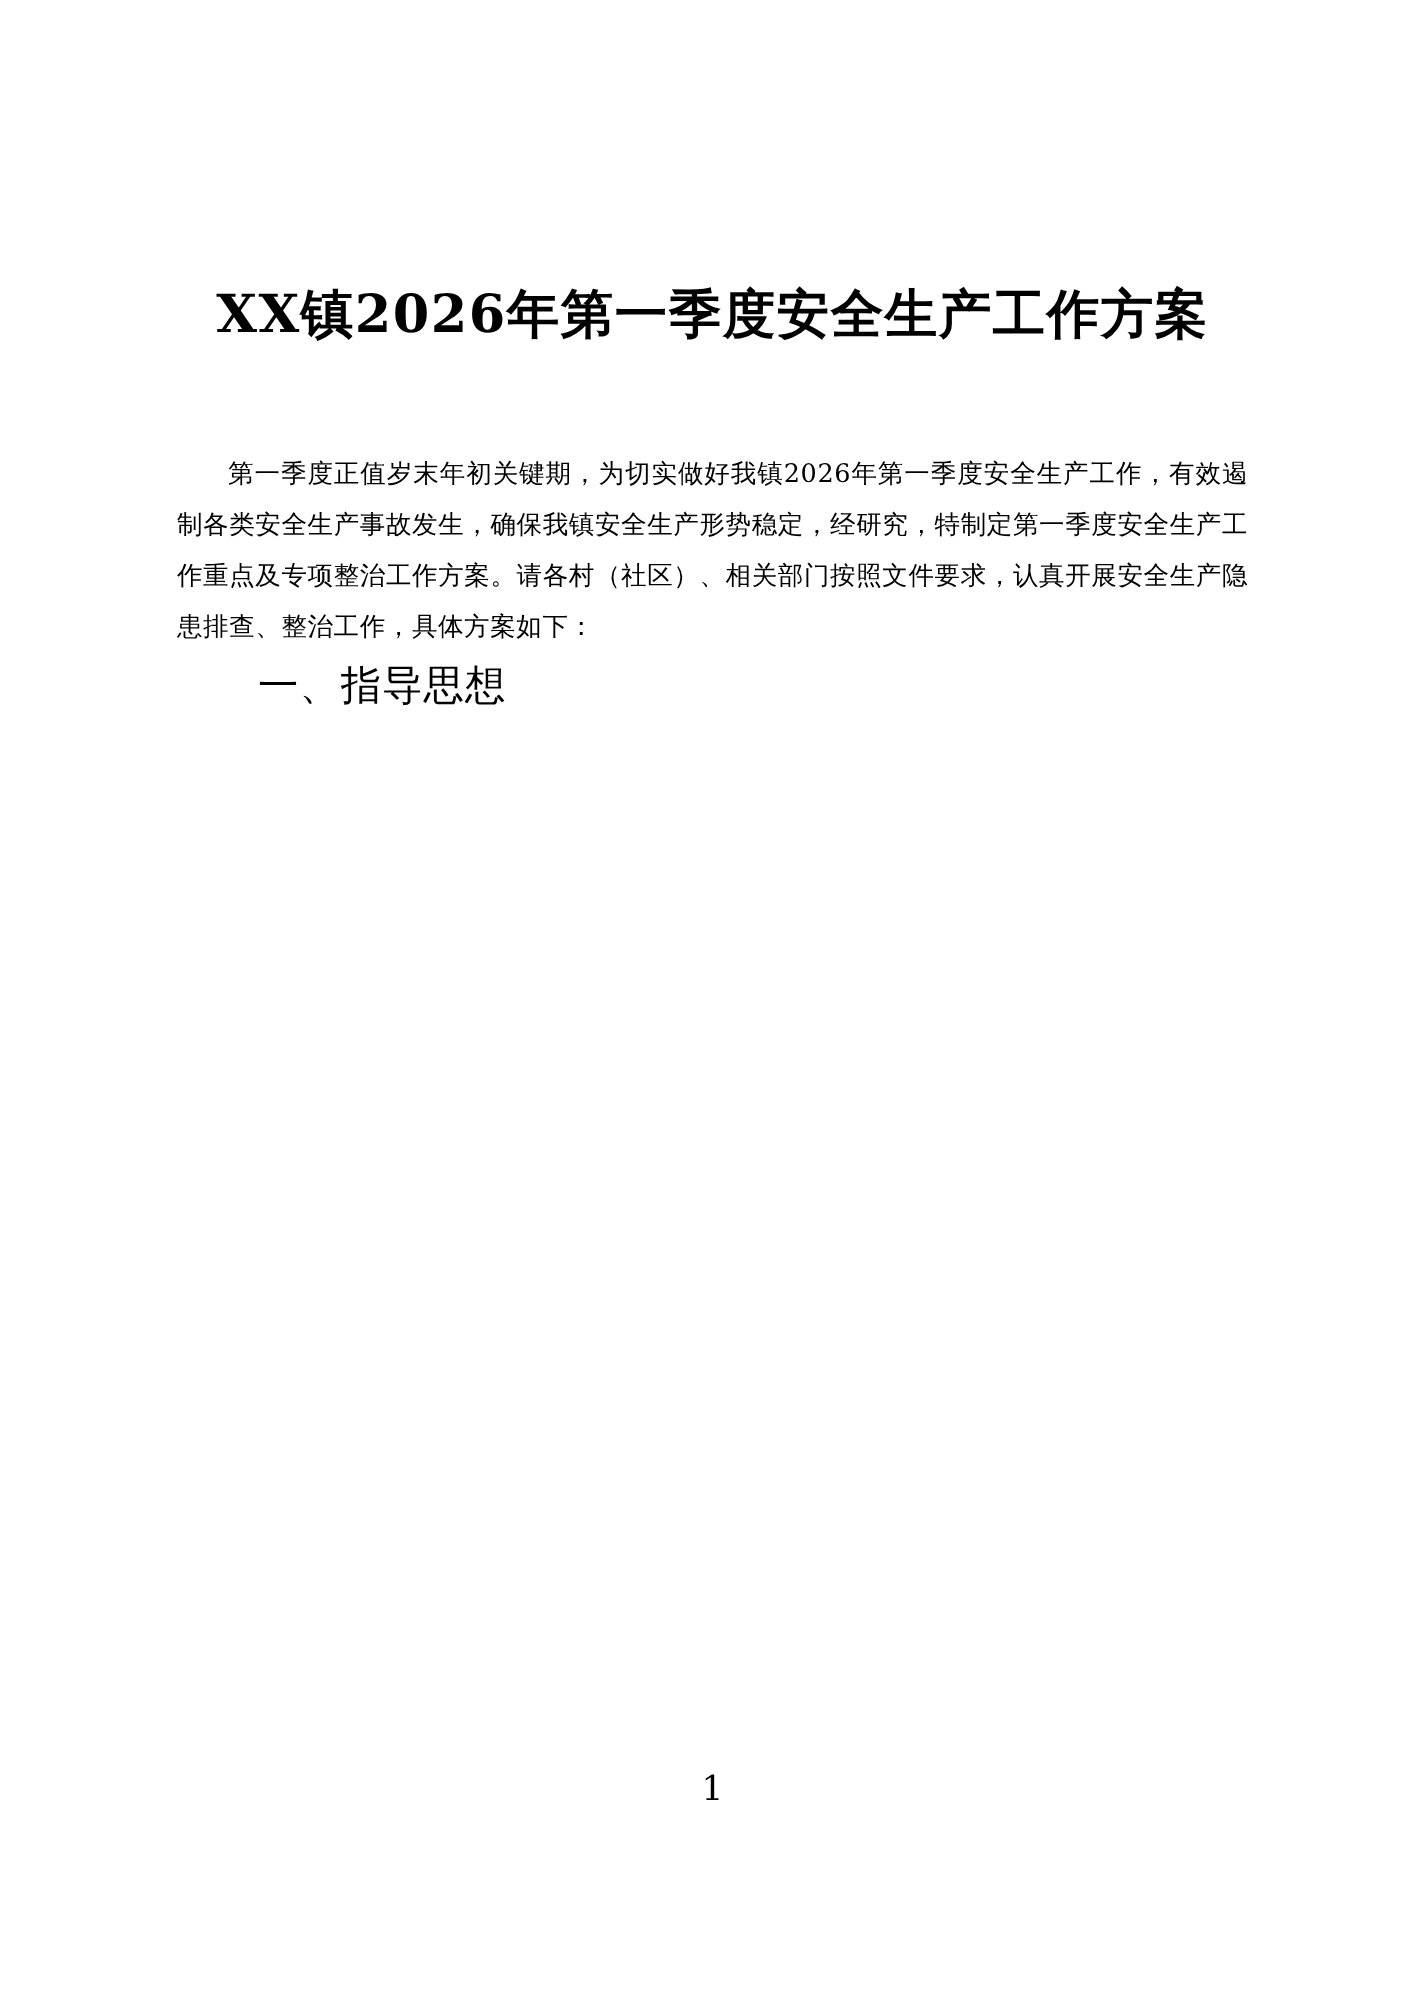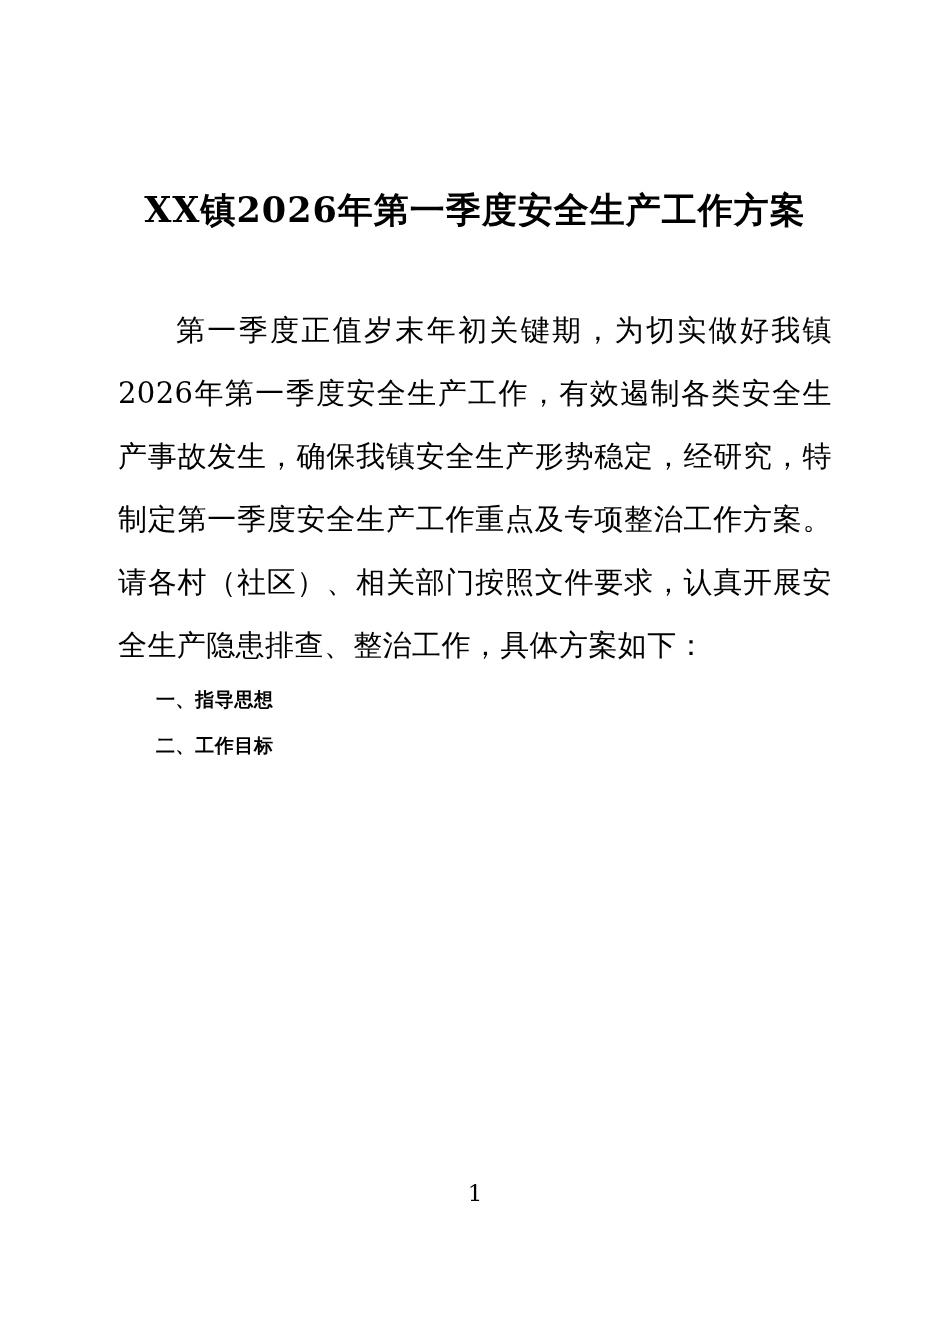--- a/index.html
+++ b/index.html
@@ -31,32 +31,32 @@
     font-size: 35px;
     letter-spacing: 1px;
     line-height: 1.35;
     white-space: nowrap;
   }
   .body-block {
     margin-top: 66px;
   }
   p.para {
     margin: 0;
-    font-size: 29px;
-    line-height: 63px;
+    font-size: 17px;
+    line-height: 34px;
     text-align: justify;
     text-justify: inter-ideograph;
     text-indent: 2em;
     letter-spacing: 0.4px;
   }
   p.heading {
     margin: 0;
     font-family: "DejaVu Sans", "Liberation Sans", sans-serif;
-    font-weight: bold;
-    font-size: 19px;
+    font-weight: normal;
+    font-size: 27px;
     line-height: 45.6px;
     text-indent: 2em;
     letter-spacing: 0.6px;
   }
   .page-number {
     position: absolute;
     bottom: 138px;
     left: 0;
     width: 950px;
     text-align: center;
@@ -67,18 +67,17 @@
 </head>
 <body>
 
 <div class="page">
 
   <h1 class="doc-title">XX镇2026年第一季度安全生产工作方案</h1>
 
   <div class="body-block">
     <p class="para">第一季度正值岁末年初关键期，为切实做好我镇2026年第一季度安全生产工作，有效遏制各类安全生产事故发生，确保我镇安全生产形势稳定，经研究，特制定第一季度安全生产工作重点及专项整治工作方案。请各村（社区）、相关部门按照文件要求，认真开展安全生产隐患排查、整治工作，具体方案如下：</p>
     <p class="heading">一、指导思想</p>
-    <p class="heading">二、工作目标</p>
   </div>
 
   <div class="page-number">1</div>
 
 </div>
 
 </body></html>

